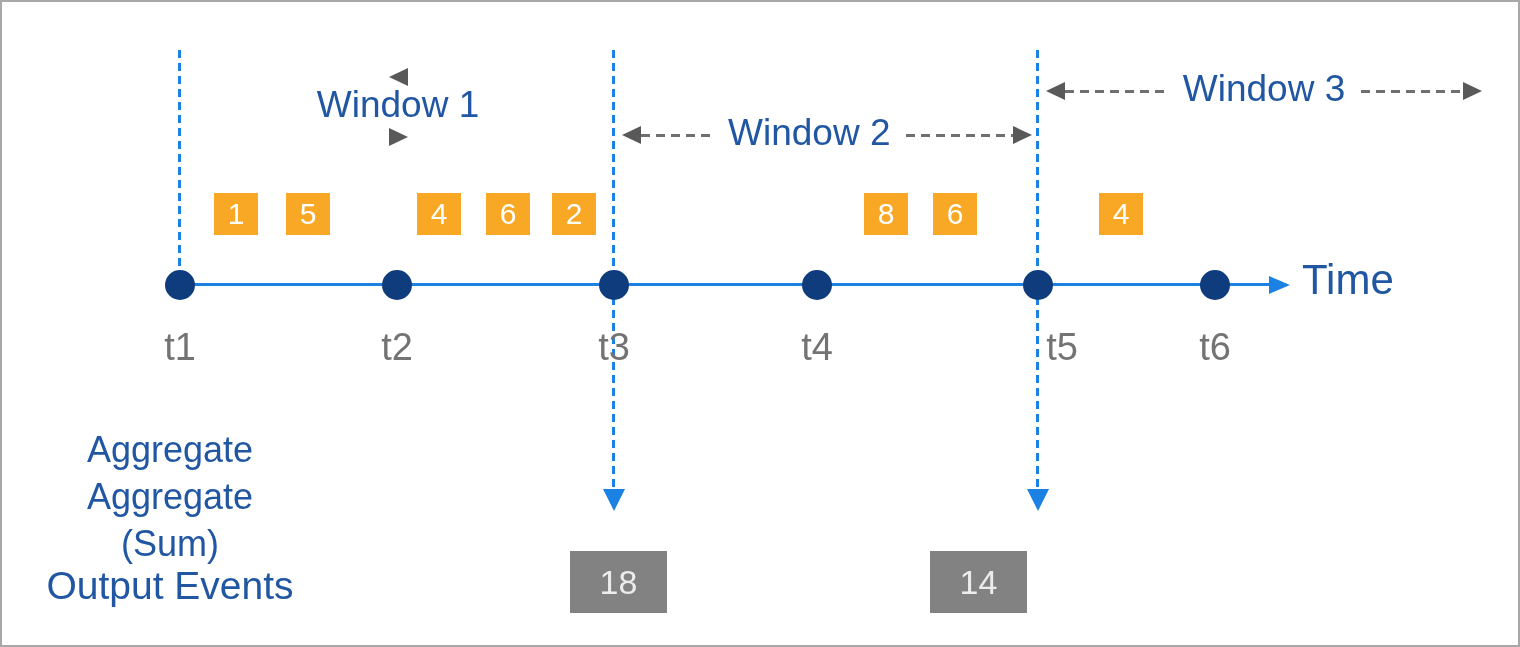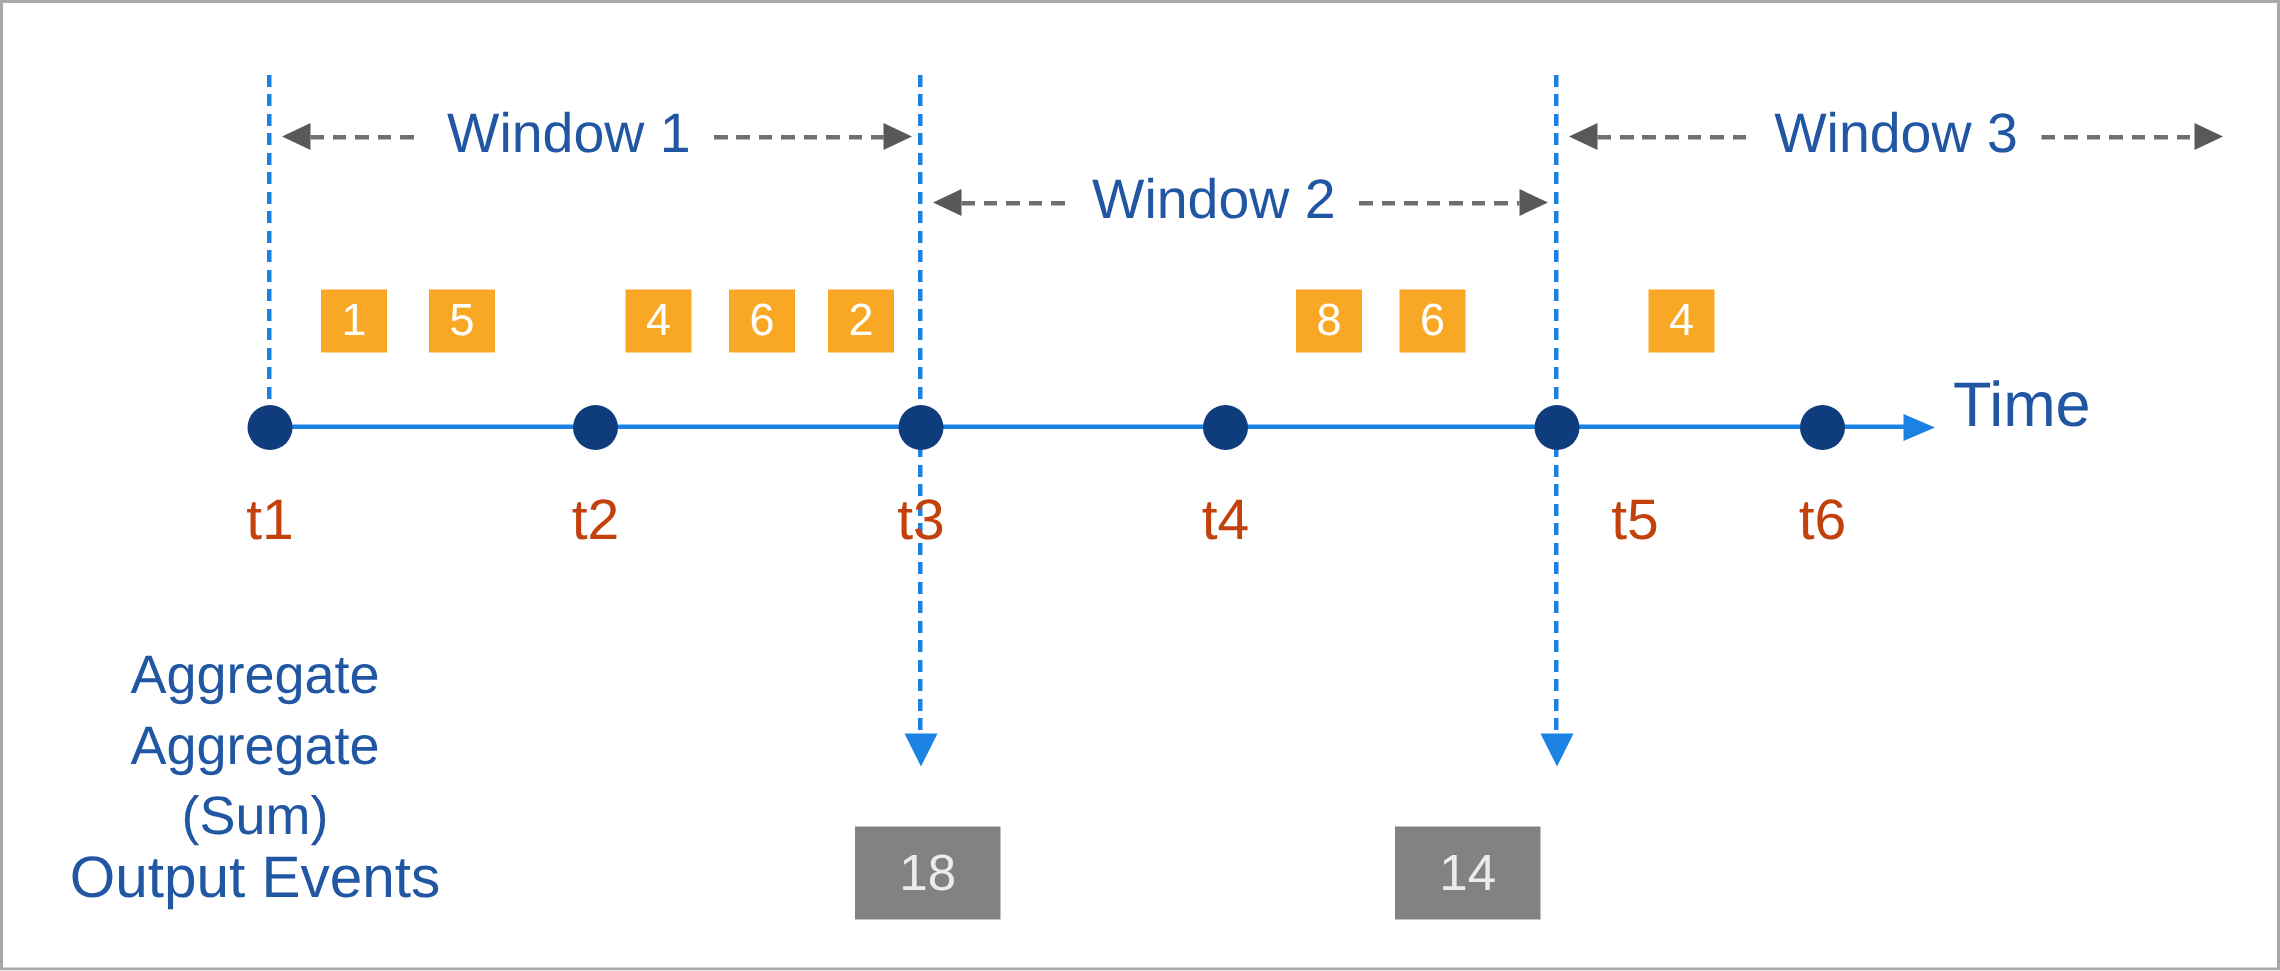--- a/index.html
+++ b/index.html
@@ -12,21 +12,21 @@
   .vline{
     position:absolute;width:3px;z-index:1;
     background:repeating-linear-gradient(to bottom,#1b82e4 0 8px,transparent 8px 13px);
   }
   #vline-t1{left:176px;top:48px;height:235px;}
   #vline-t3{left:610px;top:48px;height:440px;}
   #vline-t5{left:1034px;top:48px;height:440px;}
 
   
   .band{position:absolute;top:66px;height:46px;display:flex;align-items:center;z-index:2;}
-  #band-w1{left:186px;width:420px;}
+  #band-w1{left:186px;width:420px;flex-direction:column;}
   #band-w2{left:620px;width:410px;margin-top:44px;}
   #band-w3{left:1044px;width:436px;}
   .tri{width:0;height:0;flex:0 0 auto;}
   .tri-left{border-top:9px solid transparent;border-bottom:9px solid transparent;border-right:19px solid #595959;}
   .tri-right{border-top:9px solid transparent;border-bottom:9px solid transparent;border-left:19px solid #595959;}
   .hdash{height:3px;background:repeating-linear-gradient(to right,#6f6f6f 0 9px,transparent 9px 15px);}
   .f08{flex:0.8;} .f12{flex:1.2;} .f1{flex:1;}
   .band-label{color:#2156a3;font-size:37px;line-height:1;margin:0 16px;white-space:nowrap;padding-bottom:5px;}
 
   
@@ -37,24 +37,24 @@
   #ev0{left:212px;} #ev1{left:284px;} #ev2{left:415px;} #ev3{left:484px;}
   #ev4{left:550px;} #ev5{left:862px;} #ev6{left:931px;} #ev7{left:1097px;}
 
   
   .tl-line{position:absolute;left:177px;top:281px;width:1092px;height:3px;background:#1b82e4;z-index:1;}
   .tl-arrow{position:absolute;left:1267px;top:274px;width:0;height:0;
     border-top:9px solid transparent;border-bottom:9px solid transparent;border-left:21px solid #1b82e4;z-index:1;}
   .dot{position:absolute;top:268px;width:30px;height:30px;border-radius:50%;background:#0e3c7c;z-index:2;}
   #dot0{left:163px;} #dot1{left:380px;} #dot2{left:597px;}
   #dot3{left:800px;} #dot4{left:1021px;} #dot5{left:1198px;}
-  .tick{position:absolute;top:324px;width:80px;text-align:center;color:#c2410c;font-size:38px;z-index:2;}
+  .tick{position:absolute;top:324px;width:80px;text-align:center;color:#737373;font-size:38px;z-index:2;}
   #tick0{left:138px;} #tick1{left:355px;} #tick2{left:572px;}
-  #tick3{left:775px;} #tick4{left:1048px;} #tick5{left:1173px;}
-  .time-label{position:absolute;left:1300px;top:244px;color:#2156a3;font-size:42px;z-index:2;}
+  #tick3{left:775px;} #tick4{left:996px;text-align:right;} #tick5{left:1173px;}
+  .time-label{position:absolute;left:1300px;top:254px;color:#2156a3;font-size:42px;z-index:2;}
 
   
   .down-arrow{position:absolute;top:487px;width:0;height:0;z-index:2;
     border-left:11px solid transparent;border-right:11px solid transparent;border-top:22px solid #1b82e4;}
   #darr-t3{left:601px;} #darr-t5{left:1025px;}
 
   
   .side-label{position:absolute;left:36px;width:264px;text-align:center;color:#2156a3;z-index:2;}
   #agg-label{top:424px;font-size:36px;line-height:47px;}
   #out-label{top:562px;font-size:39px;}

